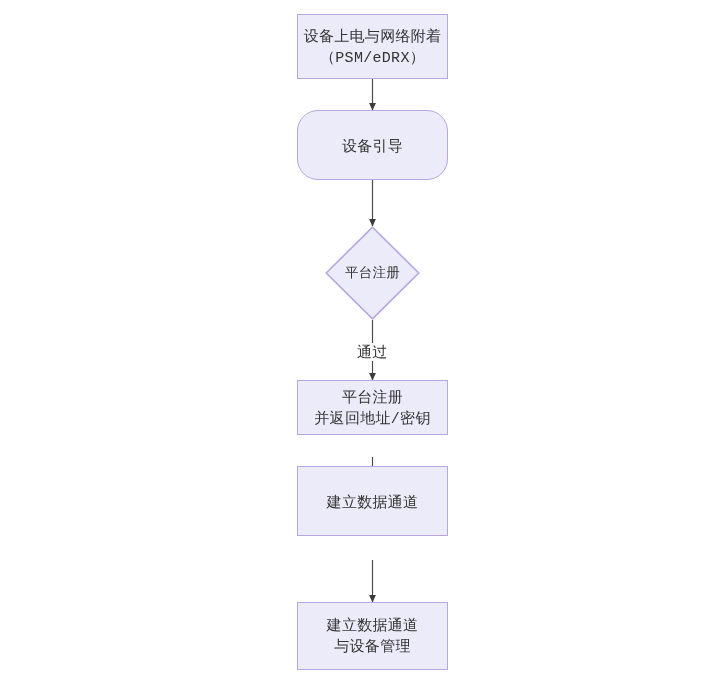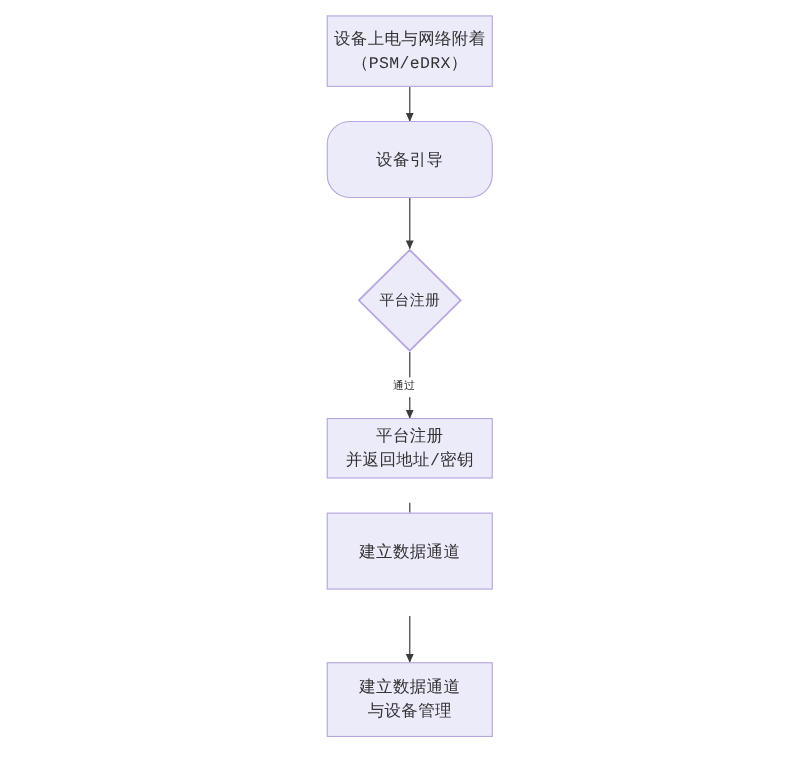--- a/index.html
+++ b/index.html
@@ -59,21 +59,21 @@
     color: #333333;
     font-size: 13.5px;
     letter-spacing: 0.3px;
     white-space: nowrap;
   }
 
   .edge-label {
     position: absolute;
     background: #ffffff;
     color: #333333;
-    font-size: 10px;
+    font-size: 15px;
     line-height: 16px;
     letter-spacing: 0.3px;
     padding: 1px 2px;
     white-space: nowrap;
   }
 </style>
 </head>
 <body>
 
 <svg id="flow-canvas" viewBox="0 0 726 700" xmlns="http://www.w3.org/2000/svg">

